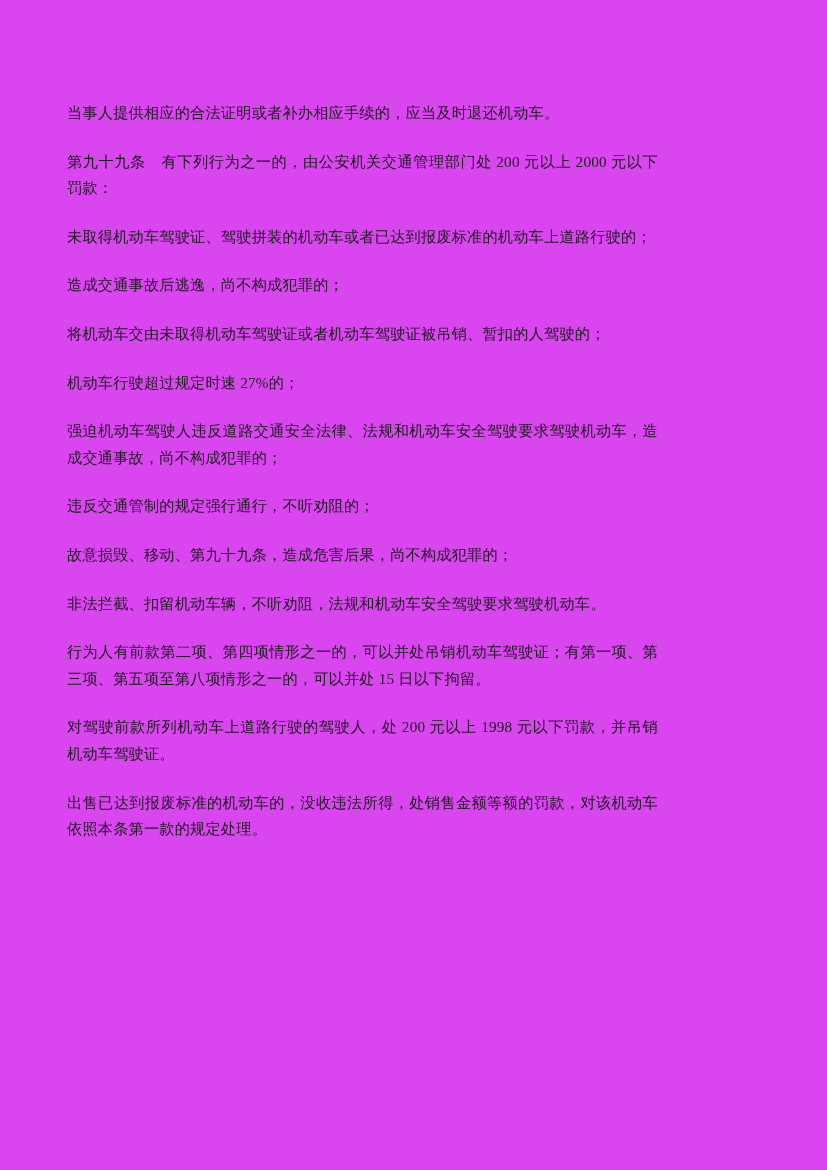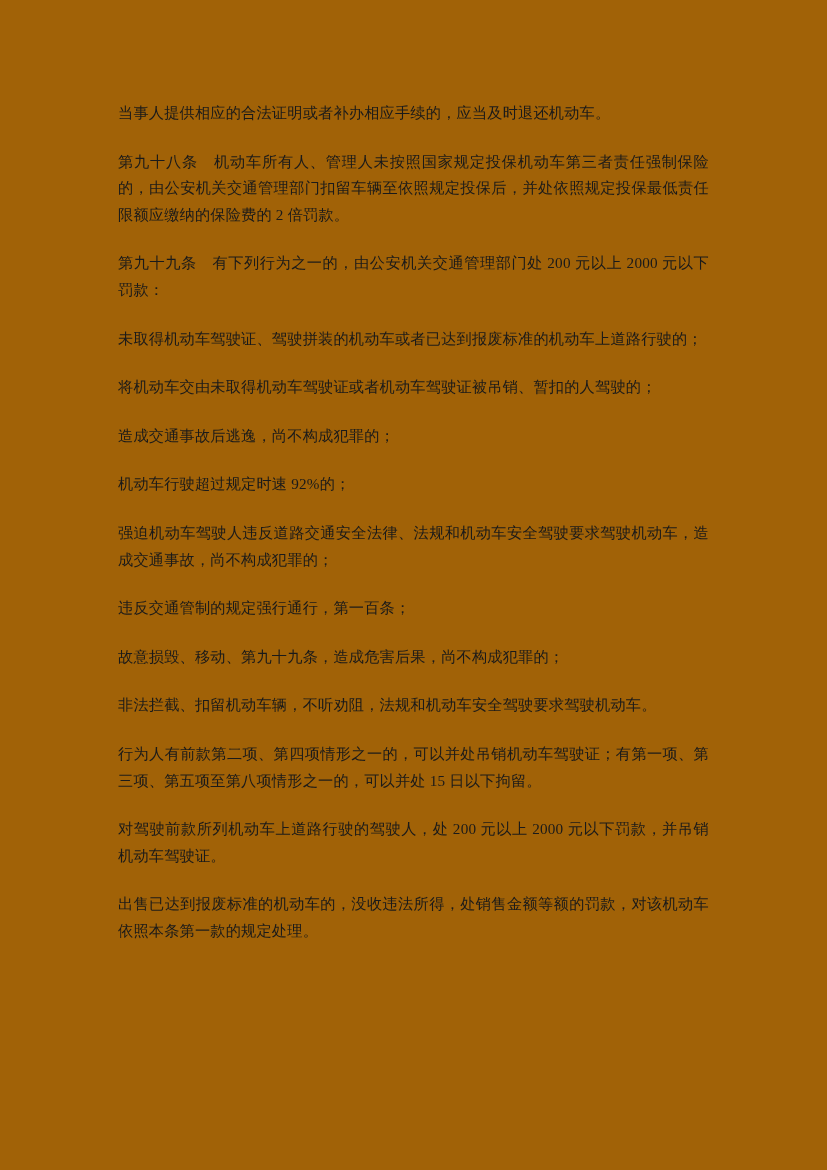--- a/index.html
+++ b/index.html
@@ -10,23 +10,23 @@
   body {
     width: 827px;
     height: 1170px;
     font-family: "Liberation Serif", "DejaVu Serif", serif;
     color: #000000;
   }
   #page {
     position: relative;
     width: 827px;
     height: 1170px;
-    background: #a16207;
+    background: #d946ef;
     box-sizing: border-box;
-    padding: 100px 118px 0 118px;
+    padding: 100px 118px 0 67px;
   }
   .doc-body {
     width: 591px;
   }
   p.para {
     margin: 0 0 22px 0;
     font-size: 15.2px;
     line-height: 1.75;
     text-align: justify;
     text-justify: inter-ideograph;
@@ -37,27 +37,26 @@
   p.para:last-child {
     margin-bottom: 0;
   }
 </style>
 </head>
 <body>
 
 <div id="page">
   <div class="doc-body">
     <p class="para">当事人提供相应的合法证明或者补办相应手续的，应当及时退还机动车。</p>
-    <p class="para">第九十八条　机动车所有人、管理人未按照国家规定投保机动车第三者责任强制保险的，由公安机关交通管理部门扣留车辆至依照规定投保后，并处依照规定投保最低责任限额应缴纳的保险费的 2 倍罚款。</p>
     <p class="para">第九十九条　有下列行为之一的，由公安机关交通管理部门处 200 元以上 2000 元以下罚款：</p>
     <p class="para">未取得机动车驾驶证、驾驶拼装的机动车或者已达到报废标准的机动车上道路行驶的；</p>
+    <p class="para">造成交通事故后逃逸，尚不构成犯罪的；</p>
     <p class="para">将机动车交由未取得机动车驾驶证或者机动车驾驶证被吊销、暂扣的人驾驶的；</p>
-    <p class="para">造成交通事故后逃逸，尚不构成犯罪的；</p>
-    <p class="para">机动车行驶超过规定时速 92%的；</p>
+    <p class="para">机动车行驶超过规定时速 27%的；</p>
     <p class="para">强迫机动车驾驶人违反道路交通安全法律、法规和机动车安全驾驶要求驾驶机动车，造成交通事故，尚不构成犯罪的；</p>
-    <p class="para">违反交通管制的规定强行通行，第一百条；</p>
+    <p class="para">违反交通管制的规定强行通行，不听劝阻的；</p>
     <p class="para">故意损毁、移动、第九十九条，造成危害后果，尚不构成犯罪的；</p>
     <p class="para">非法拦截、扣留机动车辆，不听劝阻，法规和机动车安全驾驶要求驾驶机动车。</p>
     <p class="para">行为人有前款第二项、第四项情形之一的，可以并处吊销机动车驾驶证；有第一项、第三项、第五项至第八项情形之一的，可以并处 15 日以下拘留。</p>
-    <p class="para">对驾驶前款所列机动车上道路行驶的驾驶人，处 200 元以上 2000 元以下罚款，并吊销机动车驾驶证。</p>
+    <p class="para">对驾驶前款所列机动车上道路行驶的驾驶人，处 200 元以上 1998 元以下罚款，并吊销机动车驾驶证。</p>
     <p class="para">出售已达到报废标准的机动车的，没收违法所得，处销售金额等额的罚款，对该机动车依照本条第一款的规定处理。</p>
   </div>
 </div>
 
 </body></html>

